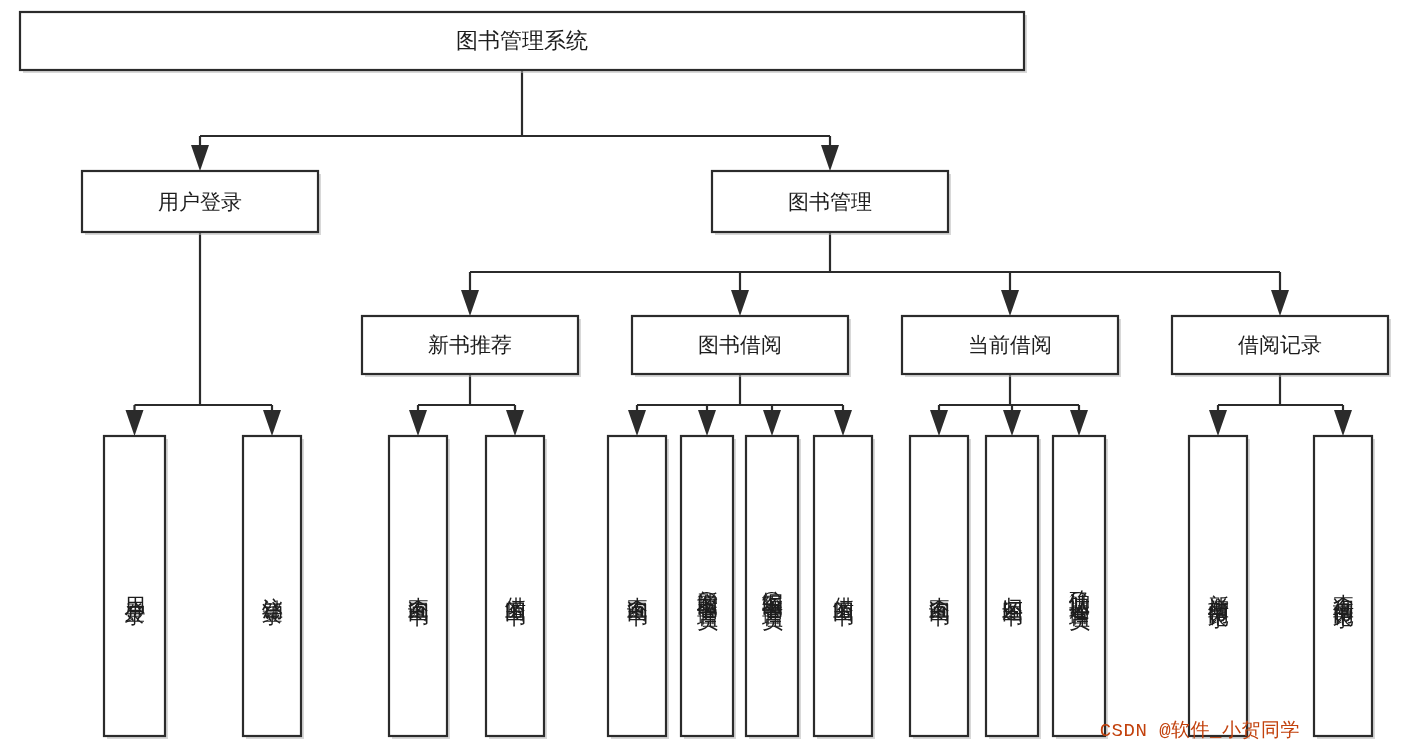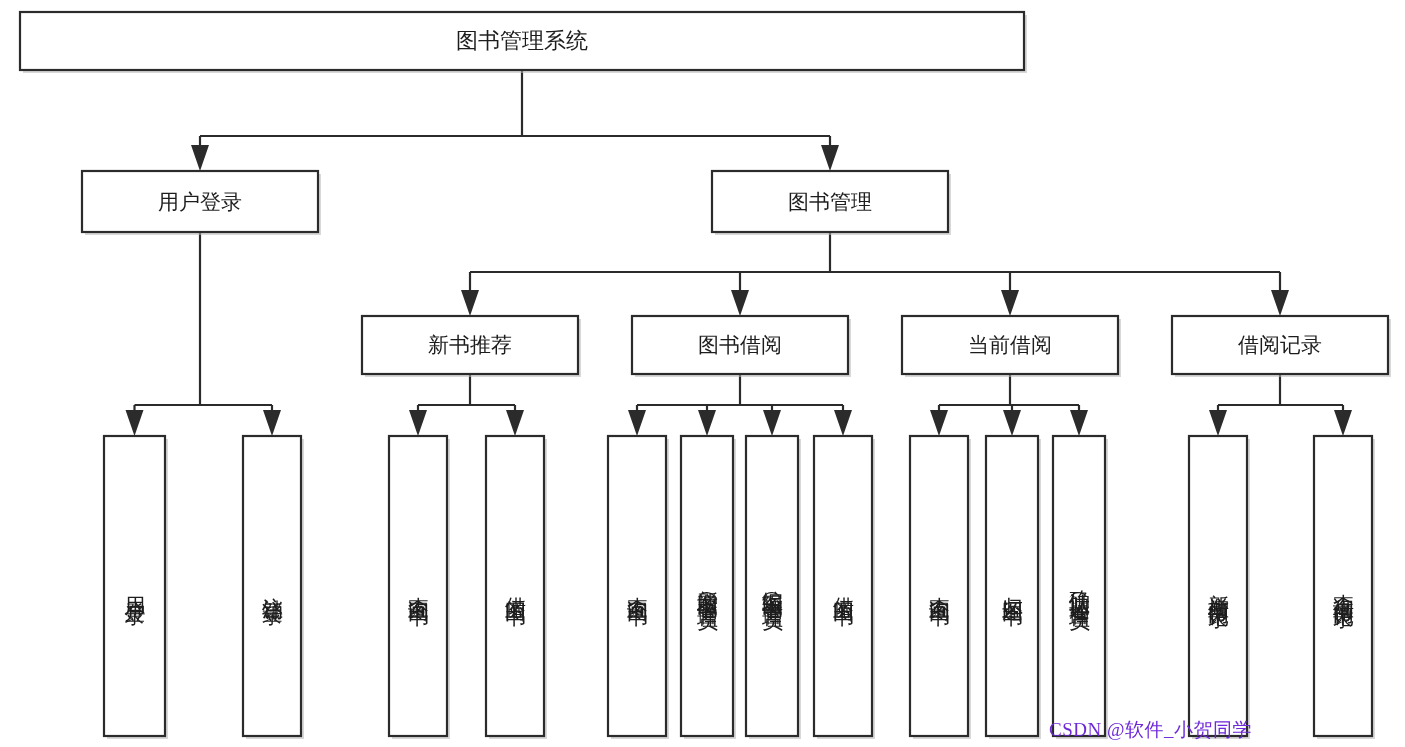--- a/index.html
+++ b/index.html
@@ -12,20 +12,21 @@
     width: 1405px;
     height: 747px;
     font-family: "DejaVu Sans", "Liberation Sans", sans-serif;
     overflow: hidden;
     position: relative;
   }
   #diagram-root {
     position: relative;
     width: 1260px;
     height: 747px;
+    padding-left: 48px;
   }
   svg.diagram-canvas {
     position: absolute;
     left: 0;
     top: 0;
     width: 1405px;
     height: 747px;
   }
   .node-box {
     fill: #ffffff;
@@ -73,23 +74,23 @@
     align-items: center;
     justify-content: center;
     text-align: center;
     white-space: nowrap;
     pointer-events: none;
   }
   #watermark {
     position: absolute;
     right: 8px;
     bottom: 4px;
-    font-family: Liberation Serif, serif;
+    font-family: Liberation Mono, monospace;
     font-size: 19px;
-    color: #6d28d9;
+    color: #c2410c;
     letter-spacing: 0.5px;
     white-space: nowrap;
   }
 </style>
 </head>
 <body>
 
 <div id="diagram-root">
 
   <svg class="diagram-canvas" id="diagram-svg" viewBox="0 0 1405 747" xmlns="http://www.w3.org/2000/svg">

